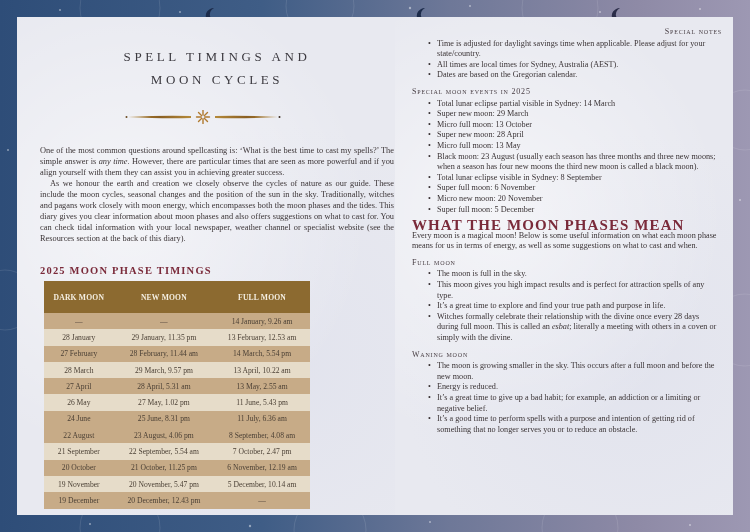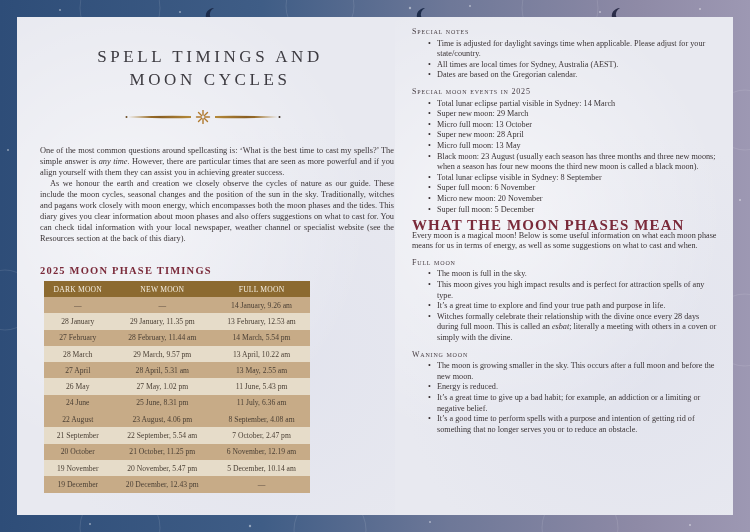--- a/index.html
+++ b/index.html
@@ -15,53 +15,53 @@
     position: absolute;
     top: 17px;
     background: #e8e9f0;
     background-image: radial-gradient(circle at 30% 40%, rgba(255,255,255,0.55), rgba(255,255,255,0) 60%),
                       radial-gradient(circle at 70% 70%, rgba(220,222,235,0.5), rgba(255,255,255,0) 55%);
   }
   .page-left { left: 17px; width: 378px; height: 498px; }
   .page-right { left: 395px; width: 338px; height: 498px; }
 
   .title {
-    position: absolute; left: 4px; width: 100%; top: 28px;
+    position: absolute; left: 11px; width: 100%; top: 28px;
     text-align: center;
-    font-size: 17px; letter-spacing: 3.6px; line-height: 23px;
+    font-size: 13px; letter-spacing: 3.6px; line-height: 23px;
     color: #3c3a40; font-weight: normal;
   }
   .ornament { position: absolute; left: 108px; top: 93px; width: 156px; height: 14px; }
 
   .intro {
     position: absolute; left: 23px; top: 128px; width: 354px;
     font-size: 8.35px; line-height: 11.05px; text-align: justify; color: #3b3436;
   }
   .intro p + p { text-indent: 10px; }
   .intro em { font-style: italic; }
 
   .section-h {
     position: absolute; left: 23px; top: 248px;
     font-size: 10.5px; letter-spacing: 1.2px; color: #7a2a3a;
   }
   table.timings {
     position: absolute; left: 27px; top: 264px; width: 266px;
     border-collapse: collapse; font-size: 7.6px;
   }
   table.timings th {
-    background: #8c6a30; color: #f5efe2; font-weight: normal; font-size: 7.6px;
-    height: 16px; text-align: center; letter-spacing: 0.2px;
+    background: #8c6a30; color: #f5efe2; font-weight: bold; font-size: 7.6px;
+    height: 32px; text-align: center; letter-spacing: 0.2px;
   }
   table.timings td { height: 16.3px; text-align: center; color: #4a3f34; white-space: nowrap; }
   table.timings tr.odd td { background: #c7ab87; }
   table.timings tr.even td { background: #e6dcc9; }
 
   .rcontent { position: absolute; left: 17px; top: 10px; width: 310px; font-size: 8.2px; line-height: 10.6px; color: #3b3436; }
   .sc-head { font-size: 8px; letter-spacing: 0.8px; font-variant: small-caps; color: #4a4046; margin-top: 6px; margin-bottom: 1px; }
-  .sc-head:first-child { margin-top: 0; }
+  .sc-head:first-child { margin-top: 0; text-align: right; }
   ul.bul { list-style: none; padding-left: 16px; }
   ul.bul li { position: relative; padding-left: 9px; }
   ul.bul li::before { content: "•"; position: absolute; left: 0; top: 0; }
   .h2 { font-size: 15px; letter-spacing: 1.1px; color: #7a2a3a; margin-top: 5px; }
   .para { margin-bottom: 3px; }
 </style>
 </head>
 <body>
 
 <svg class="bg-deco" width="750" height="532" viewBox="0 0 750 532">

